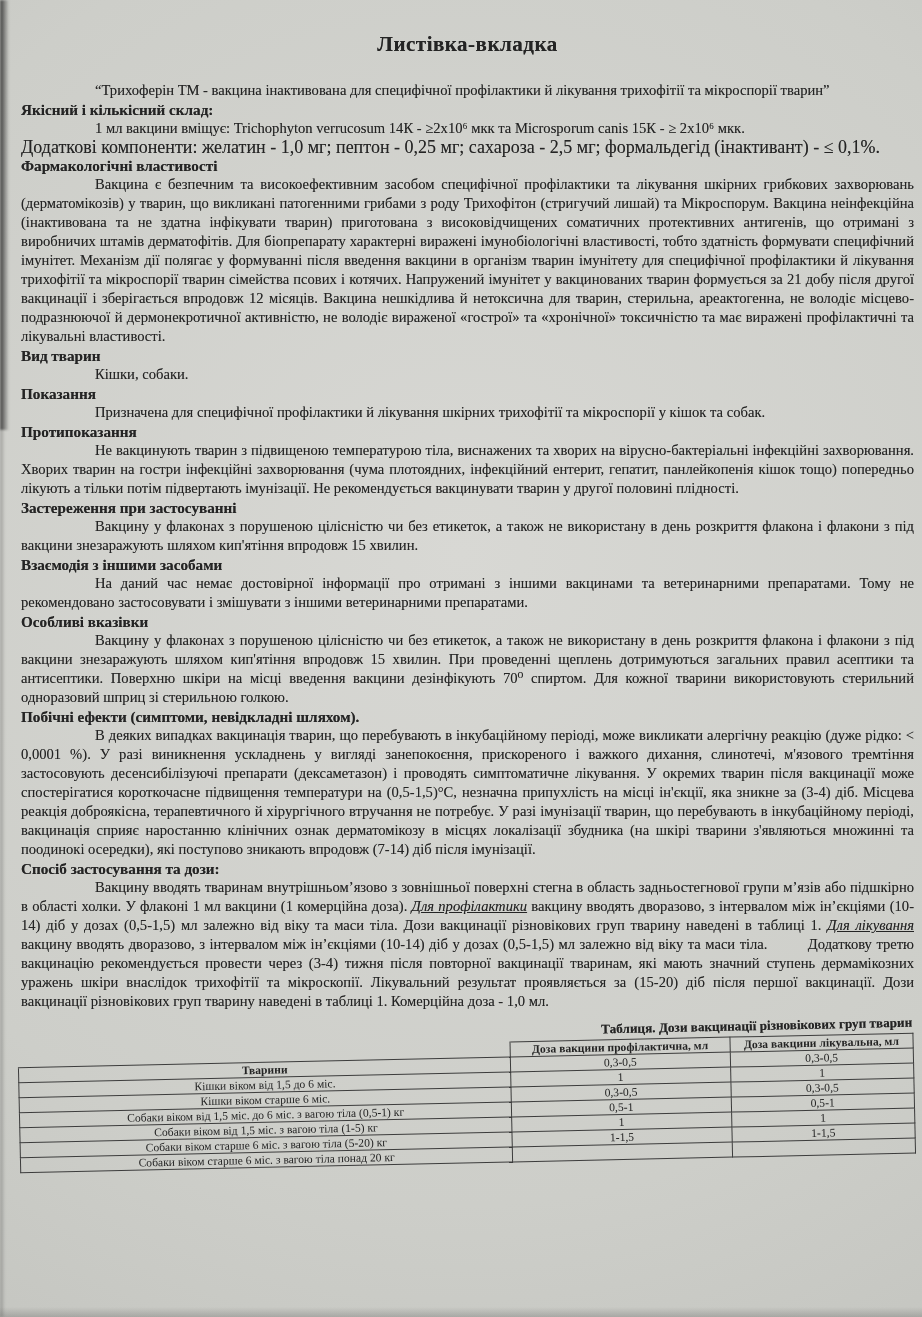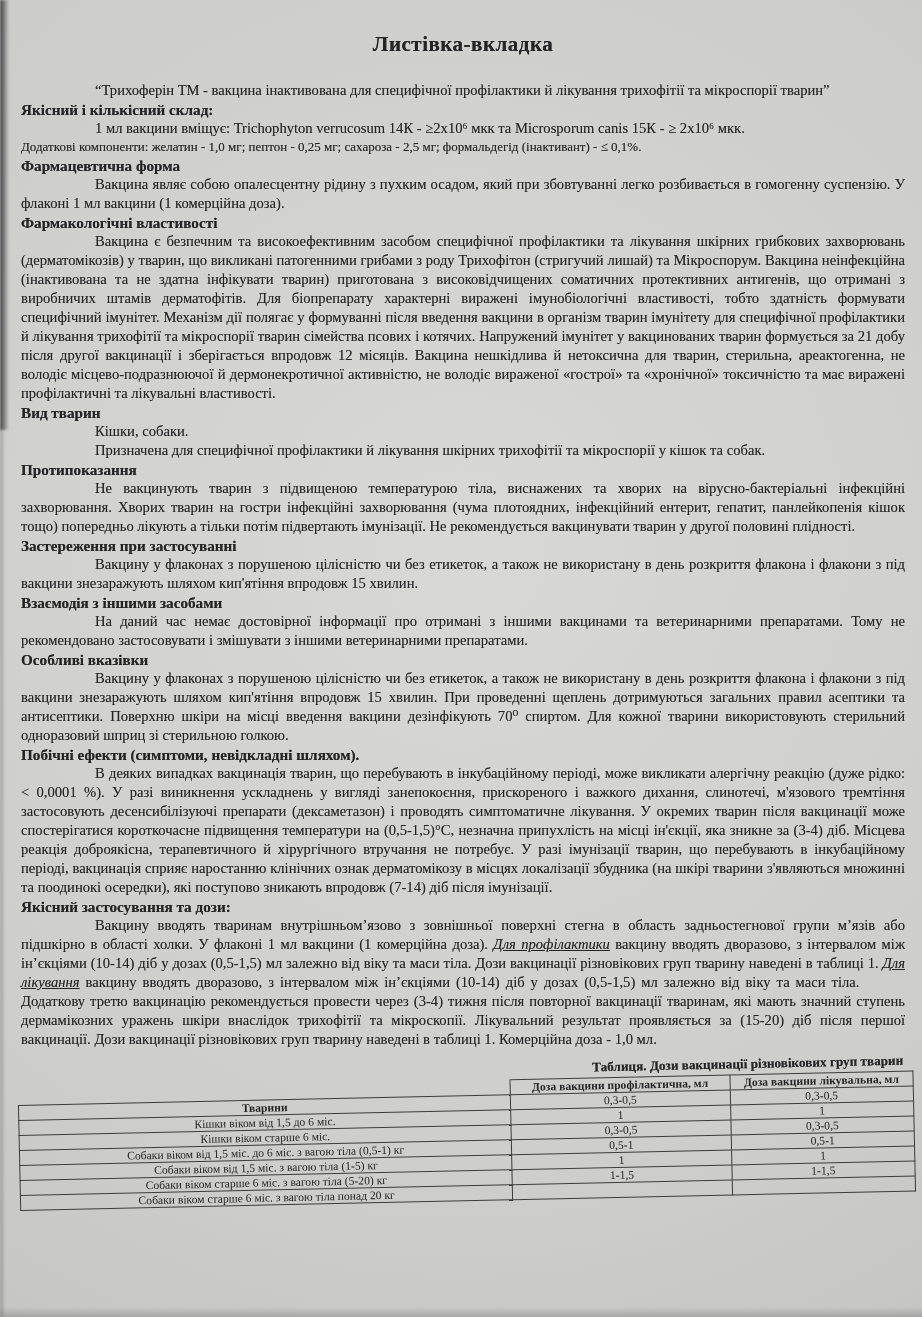--- a/index.html
+++ b/index.html
@@ -18,34 +18,34 @@
   .edge-left-low {
     position:absolute; left:0; top:430px; width:5px; height:887px;
     background:linear-gradient(to right, rgba(60,60,60,.35), rgba(60,60,60,0));
     filter:blur(1px); pointer-events:none;
   }
   .edge-bottom {
     position:absolute; left:0; bottom:0; width:100%; height:10px;
     background:linear-gradient(to top, rgba(90,90,88,.30), rgba(90,90,88,0));
     pointer-events:none;
   }
-  .doc { position:absolute; left:0; top:0; width:922px; padding:26px 17px 0 21px; box-sizing:border-box; }
+  .doc { position:absolute; left:0; top:0; width:922px; padding:26px 8px 0 21px; box-sizing:border-box; }
   .title {
     text-align:center; font-size:21px; font-weight:700; letter-spacing:.5px;
     margin:6px 0 24px 0; text-shadow:0 0 .5px rgba(0,0,0,.55);
   }
   h2.sec-h {
     font-size:15.2px; font-weight:700; line-height:19px; margin:0; padding:0;
     text-shadow:0 0 .4px rgba(0,0,0,.5);
   }
   p.body {
     font-size:14.6px; line-height:19px; text-align:justify; text-indent:74px;
     margin:0; padding:0; text-shadow:0 0 .3px rgba(0,0,0,.35);
   }
-  p.body.small { font-size:13px; line-height:18px; text-indent:0; }
+  p.body.small { font-size:18px; line-height:18px; text-indent:0; }
   .u { text-decoration:underline;font-style:italic; }
   .table-block {
     margin-top:4px; transform:rotate(-1.25deg); transform-origin:98% 0;
   }
   .tbl-caption {
     text-align:right; font-size:13.2px; font-weight:700; line-height:16px;
     margin:0 2px 2px 0; text-shadow:0 0 .4px rgba(0,0,0,.5);
   }
   table.dose {
     width:896px; margin-left:-4px; border-collapse:collapse; table-layout:fixed;
@@ -77,36 +77,33 @@
   <div class="sec">
     <p class="body">“Трихоферін ТМ - вакцина інактивована для специфічної профілактики й лікування трихофітії та мікроспорії тварин”</p>
   </div>
 
   <div class="sec">
     <h2 class="sec-h">Якісний і кількісний склад:</h2>
     <p class="body">1 мл вакцини вміщує: Trichophyton verrucosum 14К - ≥2х10⁶ мкк та Microsporum canis 15К - ≥ 2х10⁶ мкк.</p>
     <p class="body small">Додаткові компоненти: желатин - 1,0 мг; пептон - 0,25 мг; сахароза - 2,5 мг; формальдегід (інактивант) - ≤ 0,1%.</p>
   </div>
 
-  <div class="sec">
-    <h2 class="sec-h">Фармацевтична форма</h2>
-    <p class="body">Вакцина являє собою опалесцентну рідину з пухким осадом, який при збовтуванні легко розбивається в гомогенну суспензію. У флаконі 1 мл вакцини (1 комерційна доза).</p>
-  </div>
 
   <div class="sec">
     <h2 class="sec-h">Фармакологічні властивості</h2>
     <p class="body">Вакцина є безпечним та високоефективним засобом специфічної профілактики та лікування шкірних грибкових захворювань (дерматомікозів) у тварин, що викликані патогенними грибами з роду Трихофітон (стригучий лишай) та Мікроспорум. Вакцина неінфекційна (інактивована та не здатна інфікувати тварин) приготована з високовідчищених соматичних протективних антигенів, що отримані з виробничих штамів дерматофітів. Для біопрепарату характерні виражені імунобіологічні властивості, тобто здатність формувати специфічний імунітет. Механізм дії полягає у формуванні після введення вакцини в організм тварин імунітету для специфічної профілактики й лікування трихофітії та мікроспорії тварин сімейства псових і котячих. Напружений імунітет у вакцинованих тварин формується за 21 добу після другої вакцинації і зберігається впродовж 12 місяців. Вакцина нешкідлива й нетоксична для тварин, стерильна, ареактогенна, не володіє місцево-подразнюючої й дермонекротичної активністю, не володіє вираженої «гострої» та «хронічної» токсичністю та має виражені профілактичні та лікувальні властивості.</p>
   </div>
 
   <div class="sec">
     <h2 class="sec-h">Вид тварин</h2>
     <p class="body">Кішки, собаки.</p>
   </div>
 
   <div class="sec">
+    <h2 class="sec-h">Показання</h2>
     <p class="body">Призначена для специфічної профілактики й лікування шкірних трихофітії та мікроспорії у кішок та собак.</p>
   </div>
 
   <div class="sec">
     <h2 class="sec-h">Протипоказання</h2>
     <p class="body">Не вакцинують тварин з підвищеною температурою тіла, виснажених та хворих на вірусно-бактеріальні інфекційні захворювання. Хворих тварин на гостри інфекційні захворювання (чума плотоядних, інфекційний ентерит, гепатит, панлейкопенія кішок тощо) попередньо лікують а тільки потім підвертають імунізації. Не рекомендується вакцинувати тварин у другої половині плідності.</p>
   </div>
 
   <div class="sec">
     <h2 class="sec-h">Застереження при застосуванні</h2>
@@ -122,21 +119,21 @@
     <h2 class="sec-h">Особливі вказівки</h2>
     <p class="body">Вакцину у флаконах з порушеною цілісністю чи без етикеток, а також не використану в день розкриття флакона і флакони з під вакцини знезаражують шляхом кип'ятіння впродовж 15 хвилин. При проведенні щеплень дотримуються загальних правил асептики та антисептики. Поверхню шкіри на місці введення вакцини дезінфікують 70⁰ спиртом. Для кожної тварини використовують стерильний одноразовий шприц зі стерильною голкою.</p>
   </div>
 
   <div class="sec">
     <h2 class="sec-h">Побічні ефекти (симптоми, невідкладні шляхом).</h2>
     <p class="body">В деяких випадках вакцинація тварин, що перебувають в інкубаційному періоді, може викликати алергічну реакцію (дуже рідко: &lt; 0,0001 %). У разі виникнення ускладнень у вигляді занепокоєння, прискореного і важкого дихання, слинотечі, м'язового тремтіння застосовують десенсибілізуючі препарати (дексаметазон) і проводять симптоматичне лікування. У окремих тварин після вакцинації може спостерігатися короткочасне підвищення температури на (0,5-1,5)°С, незначна припухлість на місці ін'єкції, яка зникне за (3-4) діб. Місцева реакція доброякісна, терапевтичного й хірургічного втручання не потребує. У разі імунізації тварин, що перебувають в інкубаційному періоді, вакцинація сприяє наростанню клінічних ознак дерматомікозу в місцях локалізації збудника (на шкірі тварини з'являються множинні та поодинокі осередки), які поступово зникають впродовж (7-14) діб після імунізації.</p>
   </div>
 
   <div class="sec">
-    <h2 class="sec-h">Якісний застосування та дози:</h2>
+    <h2 class="sec-h">Спосіб застосування та дози:</h2>
     <p class="body"><span>Вакцину вводять тваринам внутрішньом’язово з зовнішньої поверхні стегна в область задньостегнової групи м’язів або підшкірно в області холки. У флаконі 1 мл вакцини (1 комерційна доза). </span><span class="u">Для профілактики</span><span> вакцину вводять дворазово, з інтервалом між ін’єкціями (10-14) діб у дозах (0,5-1,5) мл залежно від віку та маси тіла. Дози вакцинації різновікових груп тварину наведені в таблиці 1. </span><span class="u">Для лікування</span><span> вакцину вводять дворазово, з інтервалом між ін’єкціями (10-14) діб у дозах (0,5-1,5) мл залежно від віку та маси тіла.&nbsp;&nbsp;&nbsp;&nbsp;&nbsp;&nbsp;&nbsp;&nbsp; Додаткову третю вакцинацію рекомендується провести через (3-4) тижня після повторної вакцинації тваринам, які мають значний ступень дермамікозних уражень шкіри внаслідок трихофітії та мікроскопії. Лікувальний результат проявляється за (15-20) діб після першої вакцинації. Дози вакцинації різновікових груп тварину наведені в таблиці 1. Комерційна доза - 1,0 мл.</span></p>
   </div>
 
   <div class="table-block">
     <div class="tbl-caption">Таблиця. Дози вакцинації різновікових груп тварин</div>
     <table class="dose">
       <colgroup>
           <col class="c1">
           <col class="c2">
           <col class="c3">

